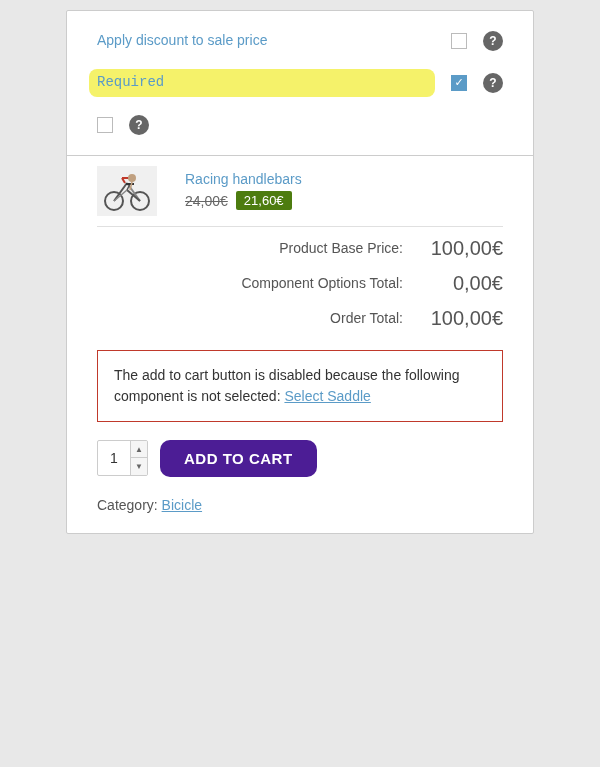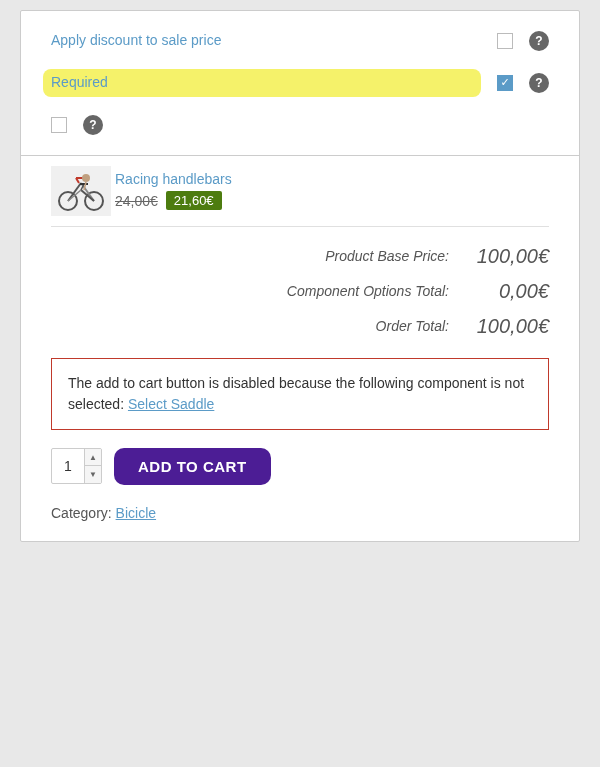--- a/index.html
+++ b/index.html
@@ -8,21 +8,21 @@
       font-family: Arial, sans-serif;
       font-size: 14px;
       color: #333;
       display: flex;
       justify-content: center;
       align-items: flex-start;
       min-height: 767px;
       padding: 10px;
     }
     .page-wrapper {
-      width: 560px;
+      width: 468px;
       background: #fff;
       border: 1px solid #ccc;
       border-radius: 2px;
       overflow: hidden;
     }
 
     
     .settings-panel {
       padding: 20px 30px 20px 30px;
       border-bottom: 1px solid #ccc;
@@ -41,20 +41,21 @@
       color: #5b9bc7;
       font-size: 14px;
       line-height: 1.4;
     }
     .setting-label.highlighted {
       background: #f5f26a;
       border-radius: 8px;
       padding: 4px 8px;
       margin-left: -8px;
       color: #5b9bc7;
+      font-family: Liberation Mono, monospace;
     }
     .setting-checkbox {
       width: 16px;
       height: 16px;
       border: 1px solid #bbb;
       background: #fff;
       display: flex;
       align-items: center;
       justify-content: center;
       flex-shrink: 0;
@@ -87,21 +88,21 @@
     .product-section {
       padding: 0 30px 20px 30px;
     }
 
     
     .item-row {
       display: flex;
       align-items: center;
       padding: 10px 0;
       border-bottom: 1px solid #e0e0e0;
-      gap: 4px;
+      gap: 28px;
     }
     .item-thumbnail {
       width: 60px;
       height: 50px;
       background: #f0f0f0;
       flex-shrink: 0;
       display: flex;
       align-items: center;
       justify-content: center;
       overflow: hidden;
@@ -132,22 +133,21 @@
       background: #4d7c0f;
       color: white;
       padding: 2px 8px;
       font-size: 13px;
       border-radius: 2px;
     }
 
     
     .price-table {
       width: 100%;
-      margin: 12px 0;
-      font-style: italic;
+      margin: 4px 0;
     }
     .price-row {
       display: flex;
       justify-content: space-between;
       align-items: center;
       padding: 6px 0;
     }
     .price-row-label {
       text-align: right;
       color: #555;

